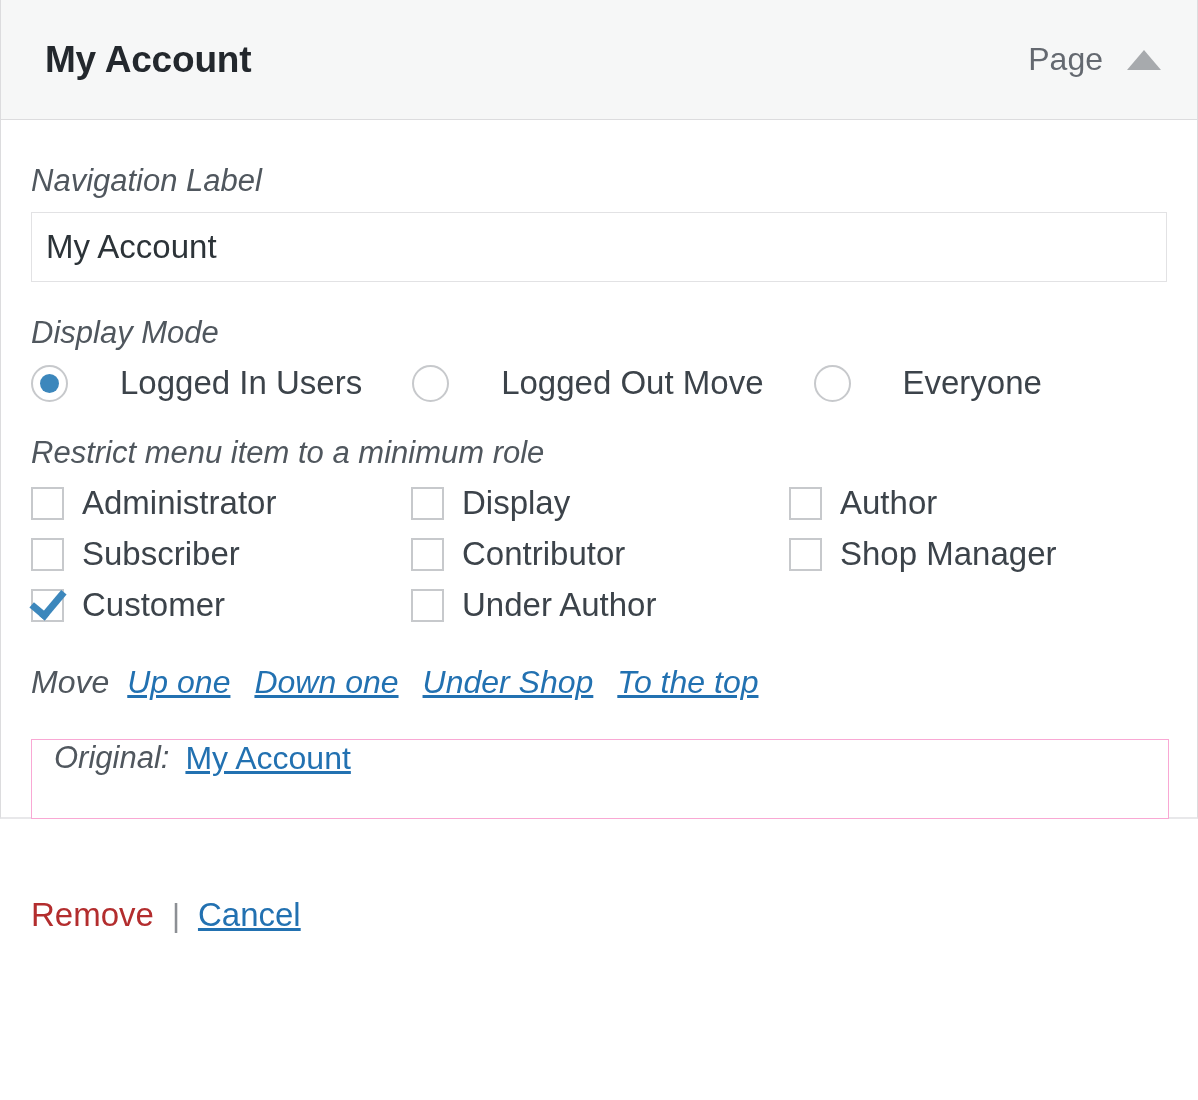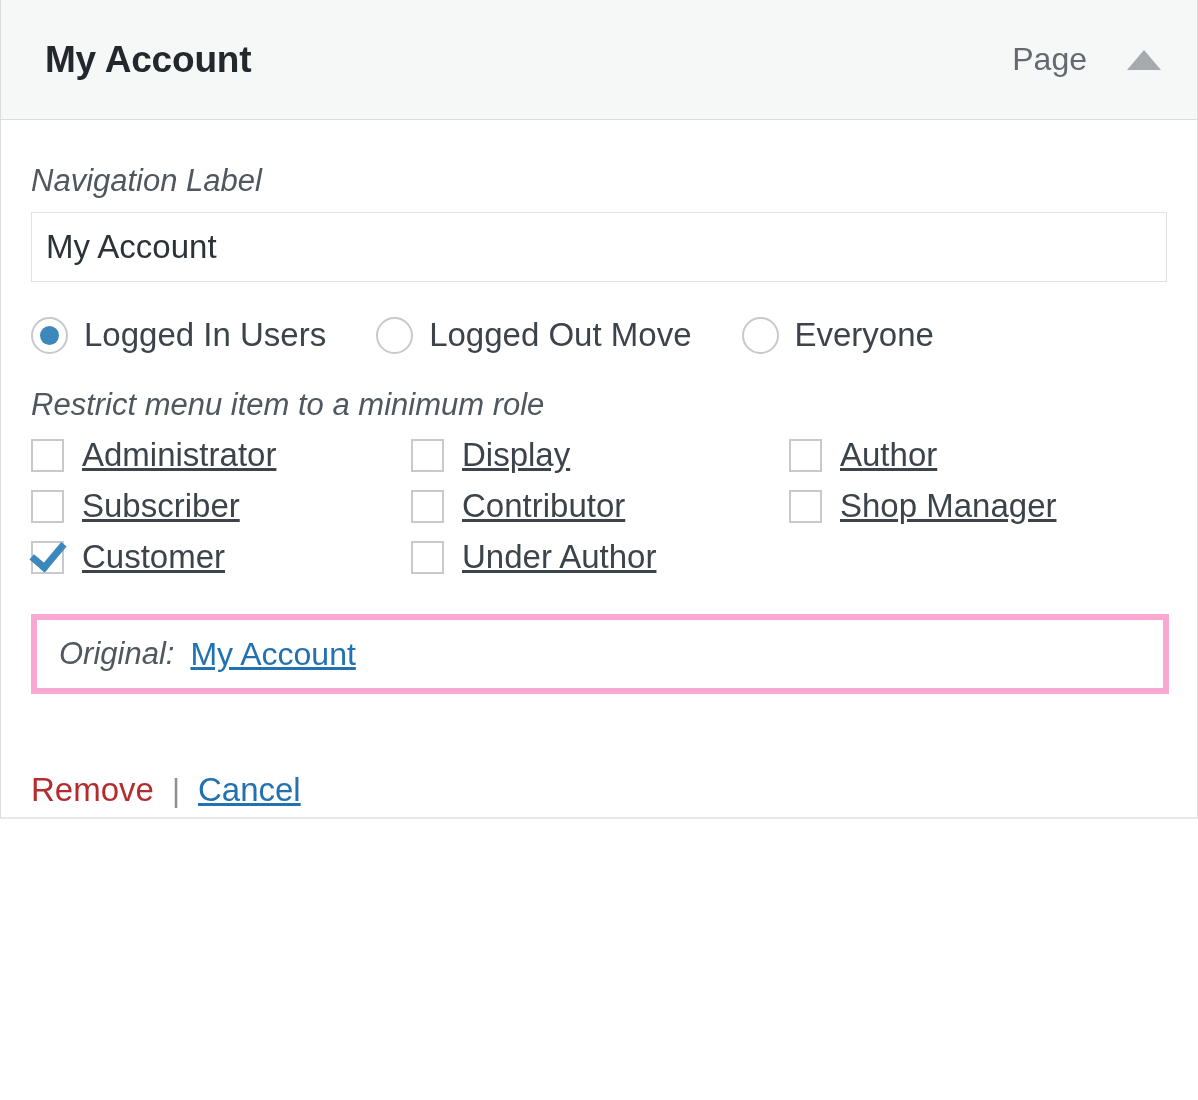--- a/index.html
+++ b/index.html
@@ -44,21 +44,21 @@
     font-size: 37px;
     font-weight: bold;
     color: #23282d;
     letter-spacing: -0.2px;
     white-space: nowrap;
   }
   .header-right {
     margin-left: auto;
     display: flex;
     align-items: center;
-    gap: 40px;
+    gap: 24px;
   }
   .item-type {
     font-size: 32px;
     color: #646970;
     white-space: nowrap;
   }
   .toggle-arrow {
     width: 0;
     height: 0;
     border-left: 17px solid transparent;
@@ -137,20 +137,21 @@
     width: 19px;
     height: 19px;
     margin-left: -9.5px;
     margin-top: -9.5px;
     border-radius: 50%;
     background: #3c87bc;
   }
   .radio-label {
     font-size: 33px;
     color: #3c434a;
+    margin-left: 36px;
   }
 
   
   .checkbox-grid {
     margin-top: 6px;
     display: grid;
     grid-template-columns: 380px 378px auto;
     row-gap: 13px;
   }
   .checkbox-option {
@@ -176,21 +177,20 @@
     top: -7px;
     width: 13px;
     height: 27px;
     border: solid #3c87bc;
     border-width: 0 7px 7px 0;
     transform: rotate(40deg);
   }
   .checkbox-label {
     font-size: 33px;
     color: #3c434a;
-    text-decoration: underline;
   }
   .cell-empty {
     height: 0;
   }
 
   
   .move-row {
     margin-top: 40px;
     display: flex;
     align-items: baseline;
@@ -211,24 +211,23 @@
     margin-right: 24px;
   }
   .move-link:last-child { margin-right: 0; }
 
   
   .original-box {
     box-sizing: border-box;
     margin-top: 38px;
     width: 1138px;
     height: 80px;
-    border: 6px solid #f9a8d4;
+    border: 1px solid #f9a8d4;
     background: #ffffff;
     display: flex;
-    align-items: center;
     padding-left: 22px;
   }
   .original-label {
     font-style: italic;
     font-size: 31px;
     color: #50575e;
     margin-right: 16px;
   }
   .original-link {
     font-size: 32px;
@@ -276,20 +275,21 @@
   </div>
 
   <div class="panel-body">
 
     <div>
       <span class="field-label">Navigation Label</span>
       <input class="text-input" type="text" value="My Account" style="">
     </div>
 
     <div class="section">
+      <span class="field-label">Display Mode</span>
       <div class="radio-row">
         <label class="radio-option checked">
           <span class="radio-mark"></span>
           <span class="radio-label">Logged In Users</span>
         </label>
         <label class="radio-option">
           <span class="radio-mark"></span>
           <span class="radio-label">Logged Out Move</span>
         </label>
         <label class="radio-option">
@@ -335,20 +335,27 @@
         </label>
         <label class="checkbox-option">
           <span class="checkbox-mark"></span>
           <span class="checkbox-label">Under Author</span>
         </label>
         <span class="cell-empty"></span>
 
       </div>
     </div>
 
+    <div class="move-row">
+      <span class="move-label">Move</span>
+      <span class="move-link">Up one</span>
+      <span class="move-link">Down one</span>
+      <span class="move-link">Under Shop</span>
+      <span class="move-link">To the top</span>
+    </div>
 
     <div class="original-box">
       <span class="original-label">Original:</span>
       <span class="original-link">My Account</span>
     </div>
 
     <div class="action-row">
       <span class="remove-link">Remove</span>
       <span class="action-sep">|</span>
       <span class="cancel-link">Cancel</span>

